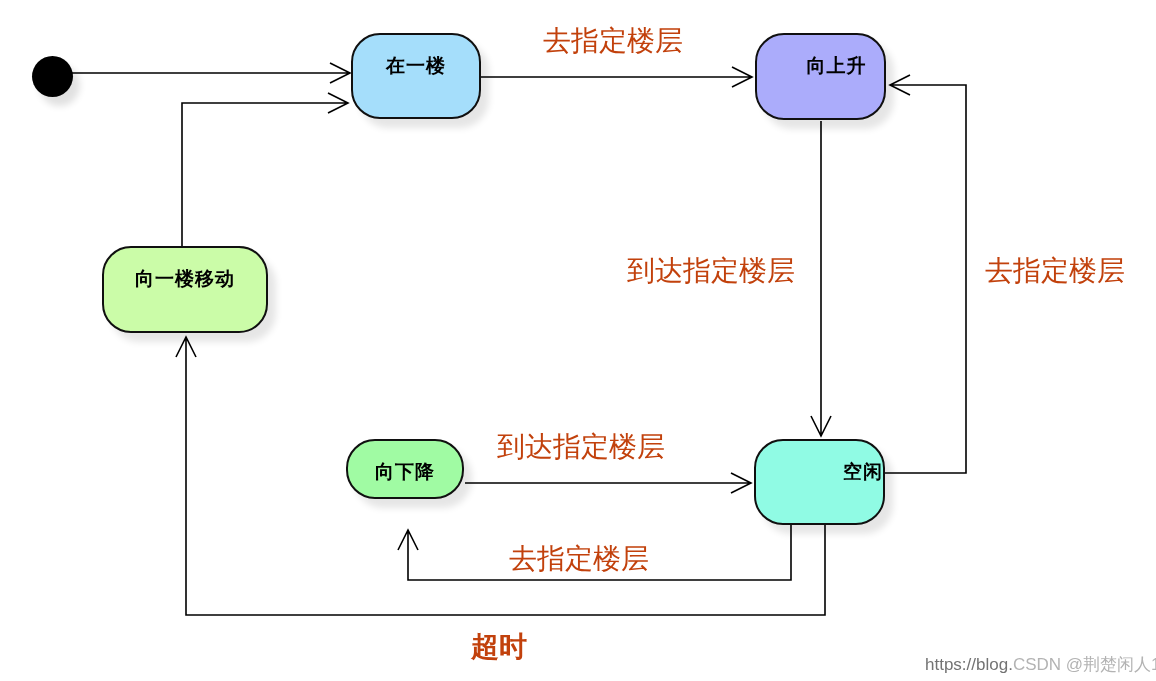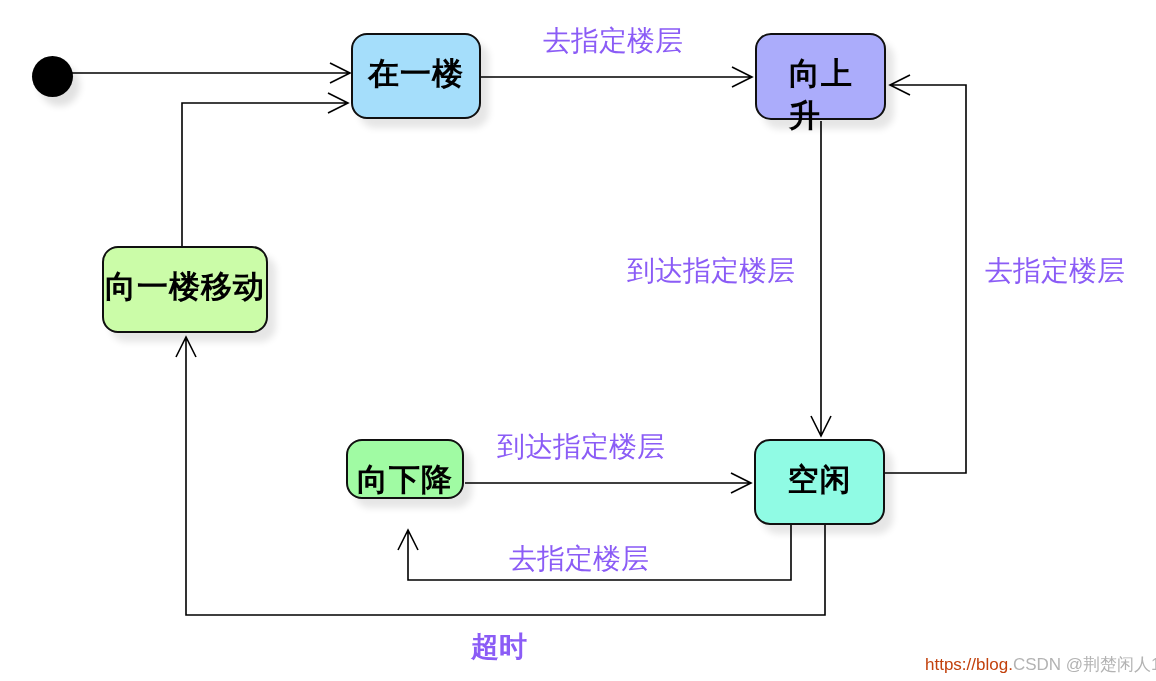--- a/index.html
+++ b/index.html
@@ -21,64 +21,64 @@
     fill: none;
     stroke: #000000;
     stroke-width: 1.6;
     stroke-linecap: butt;
     stroke-linejoin: miter;
   }
   .state {
     position: absolute;
     box-sizing: border-box;
     border: 2.5px solid #101010;
-    border-radius: 16px;
+    border-radius: 29px;
     display: flex;
     justify-content: center;
     align-items: flex-start;
     padding-top: 18px;
-    font-size: 31px;
+    font-size: 19px;
     font-weight: bold;
     letter-spacing: 1px;
     box-shadow: 8px 9px 7px rgba(0,0,0,0.10);
   }
   .initial-dot {
     position: absolute;
     left: 32px; top: 56px;
     width: 41px; height: 41px;
     background: #000000;
     border-radius: 50%;
     box-shadow: 7px 9px 7px rgba(0,0,0,0.12);
   }
   .s-zai  { left: 351px; top: 33px;  width: 130px; height: 86px; }
   .s-up   { left: 755px; top: 33px;  width: 131px; height: 87px; padding-left: 32px; }
   .s-move { left: 102px; top: 246px; width: 166px; height: 87px; }
   .s-down { left: 346px; top: 439px; width: 118px; height: 60px; }
-  .s-idle { left: 754px; top: 439px; width: 131px; height: 86px; }
+  .s-idle { left: 754px; top: 439px; width: 131px; height: 86px; justify-content: flex-end; }
   .tlabel {
     position: absolute;
     font-size: 28px;
     line-height: 31px;
     white-space: nowrap;
-    color: #8b5cf6;
+    color: #c2410c;
   }
   .t1 { left: 543px; top: 25px; }
   .t2 { left: 627px; top: 255px; }
   .t3 { left: 985px; top: 255px; }
   .t4 { left: 497px; top: 431px; }
   .t5 { left: 509px; top: 543px; }
   .t6 { left: 471px; top: 631px; font-weight: bold; }
   .t7 { left: 62px;  top: 154px; }
   .watermark {
     position: absolute;
     left: 925px; top: 653px;
     font-size: 17px;
     white-space: nowrap;
   }
-  .wm-prefix { color: #c2410c; text-align: right; }
+  .wm-prefix { color: #737373; text-align: right; }
   .wm-main   { color: #b3b3b3; }
 </style>
 </head>
 <body>
 
 <div class="canvas">
 
   <svg class="edges" viewBox="0 0 1156 681" xmlns="http://www.w3.org/2000/svg">
 
     <path d="M72 73 H350 M330 63 L350 73 L330 83"></path>

